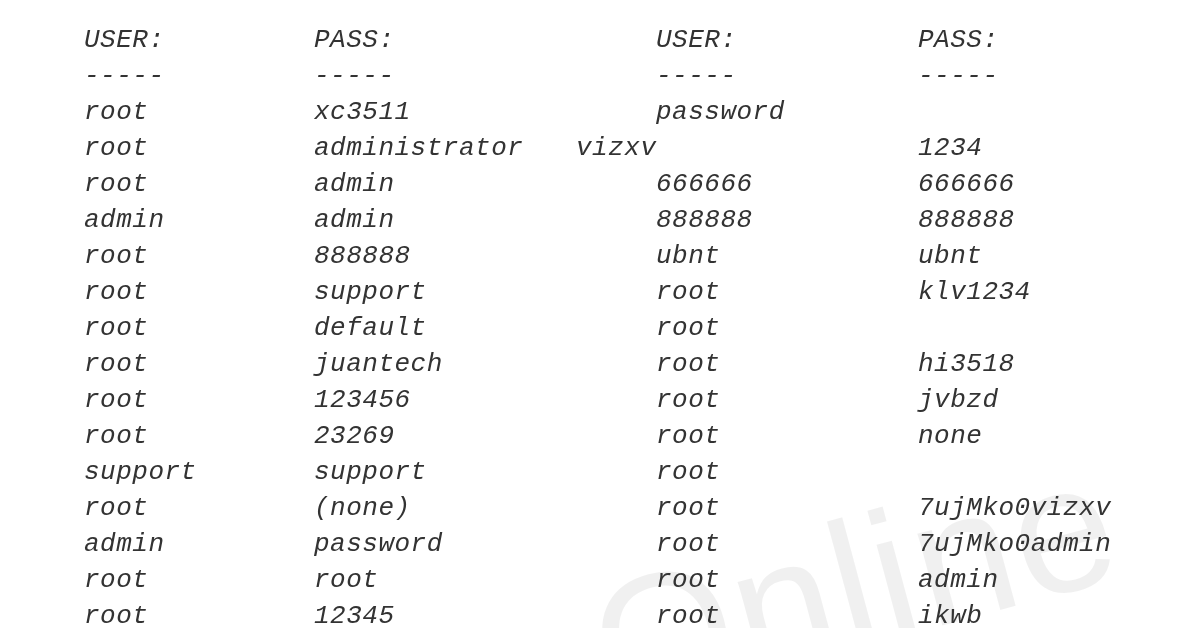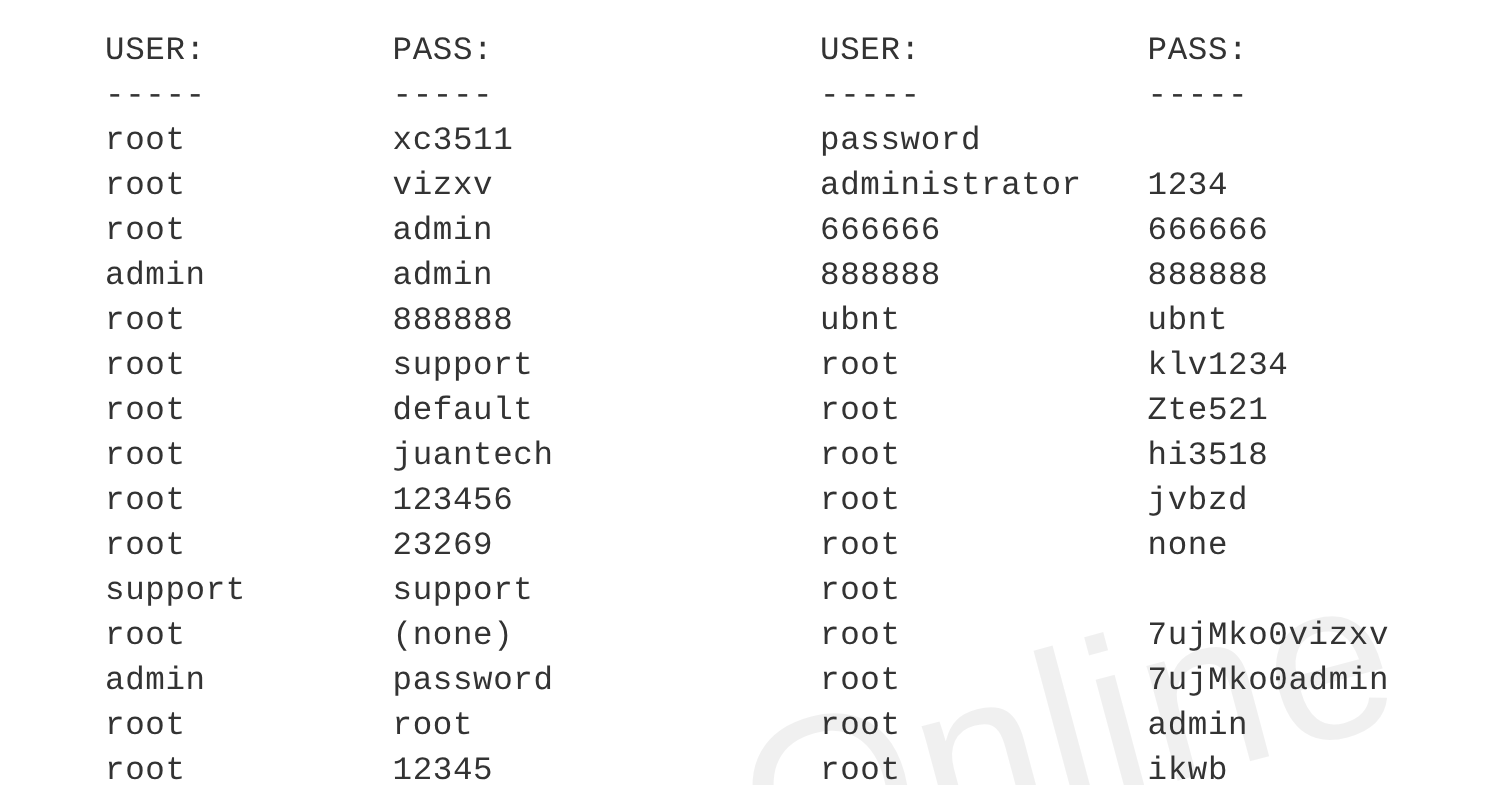--- a/index.html
+++ b/index.html
@@ -31,20 +31,21 @@
     position: relative;
     padding: 22px 0 0 84px;
     box-sizing: border-box;
     font-size: 26px;
     line-height: 36px;
     letter-spacing: 0.5px;
   }
   .cols {
     display: flex;
     gap: 0;
+    font-style: italic;
   }
   .col {
     white-space: pre;
   }
   .c-user1 { width: 230px; }
   .c-pass1 { width: 342px; }
   .c-user2 { width: 262px; }
   .c-pass2 { width: 260px; }
 </style>
 </head>
@@ -68,22 +69,22 @@
     <div class="col c-pass2">-----</div>
   </div>
 
   <div class="cols">
     <div class="col c-user1">root</div>
     <div class="col c-pass1">xc3511</div>
     <div class="col c-pass2">password</div>
   </div>
   <div class="cols">
     <div class="col c-user1">root</div>
+    <div class="col c-user2">administrator</div>
     <div class="col c-pass1">vizxv</div>
-    <div class="col c-user2">administrator</div>
     <div class="col c-pass2">1234</div>
   </div>
   <div class="cols">
     <div class="col c-user1">root</div>
     <div class="col c-pass1">admin</div>
     <div class="col c-user2">666666</div>
     <div class="col c-pass2">666666</div>
   </div>
   <div class="cols">
     <div class="col c-user1">admin</div>
@@ -100,21 +101,20 @@
   <div class="cols">
     <div class="col c-user1">root</div>
     <div class="col c-pass1">support</div>
     <div class="col c-user2">root</div>
     <div class="col c-pass2">klv1234</div>
   </div>
   <div class="cols">
     <div class="col c-user1">root</div>
     <div class="col c-pass1">default</div>
     <div class="col c-user2">root</div>
-    <div class="col c-pass2">Zte521</div>
   </div>
   <div class="cols">
     <div class="col c-user1">root</div>
     <div class="col c-pass1">juantech</div>
     <div class="col c-user2">root</div>
     <div class="col c-pass2">hi3518</div>
   </div>
   <div class="cols">
     <div class="col c-user1">root</div>
     <div class="col c-pass1">123456</div>

